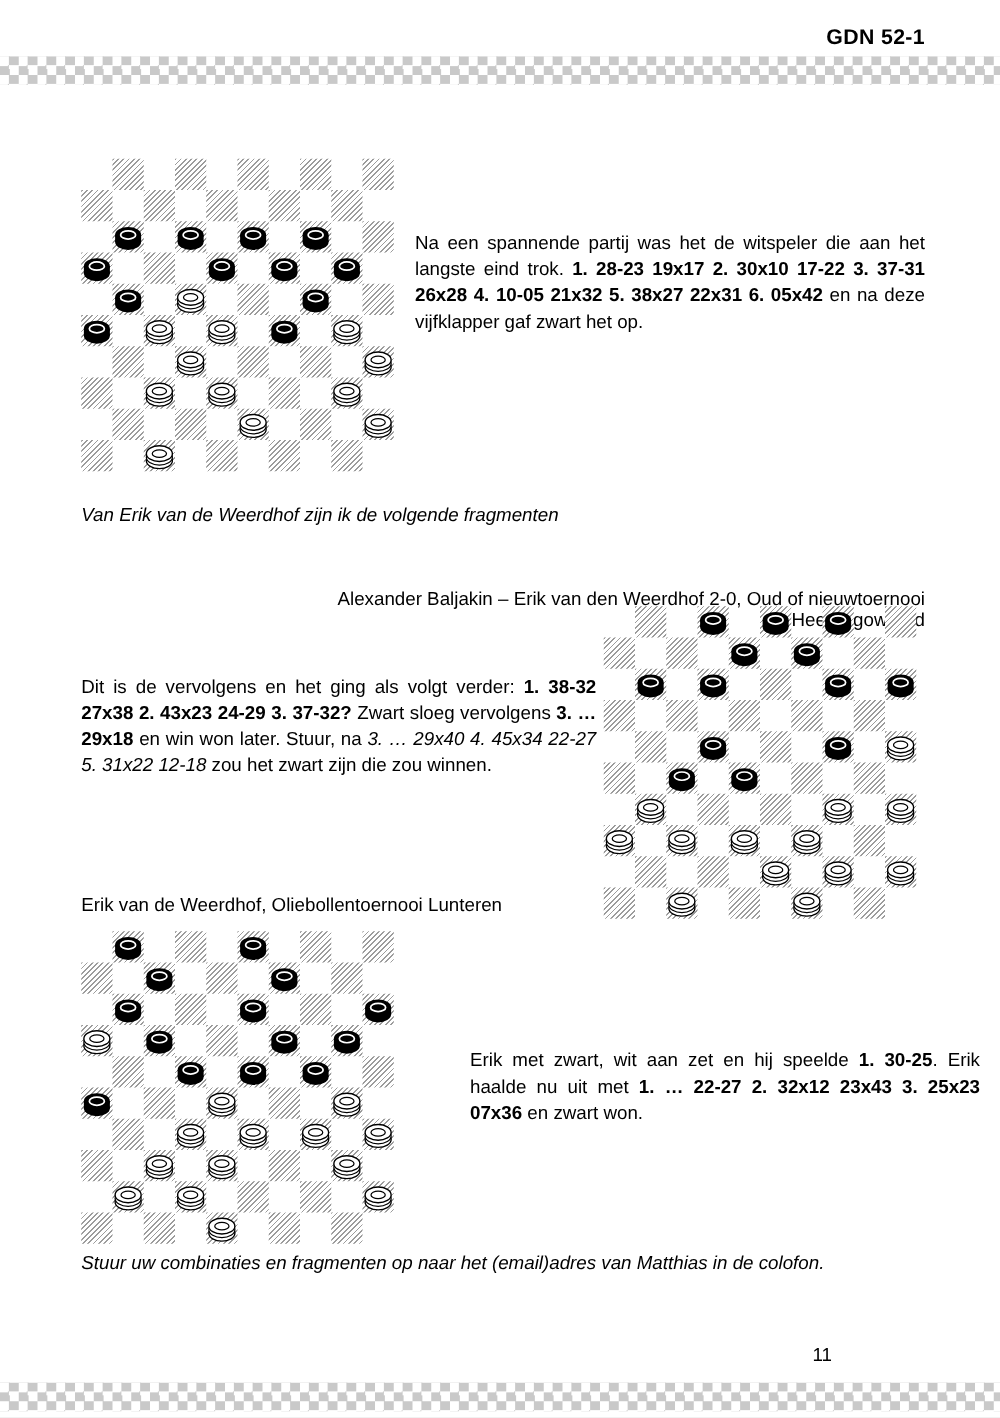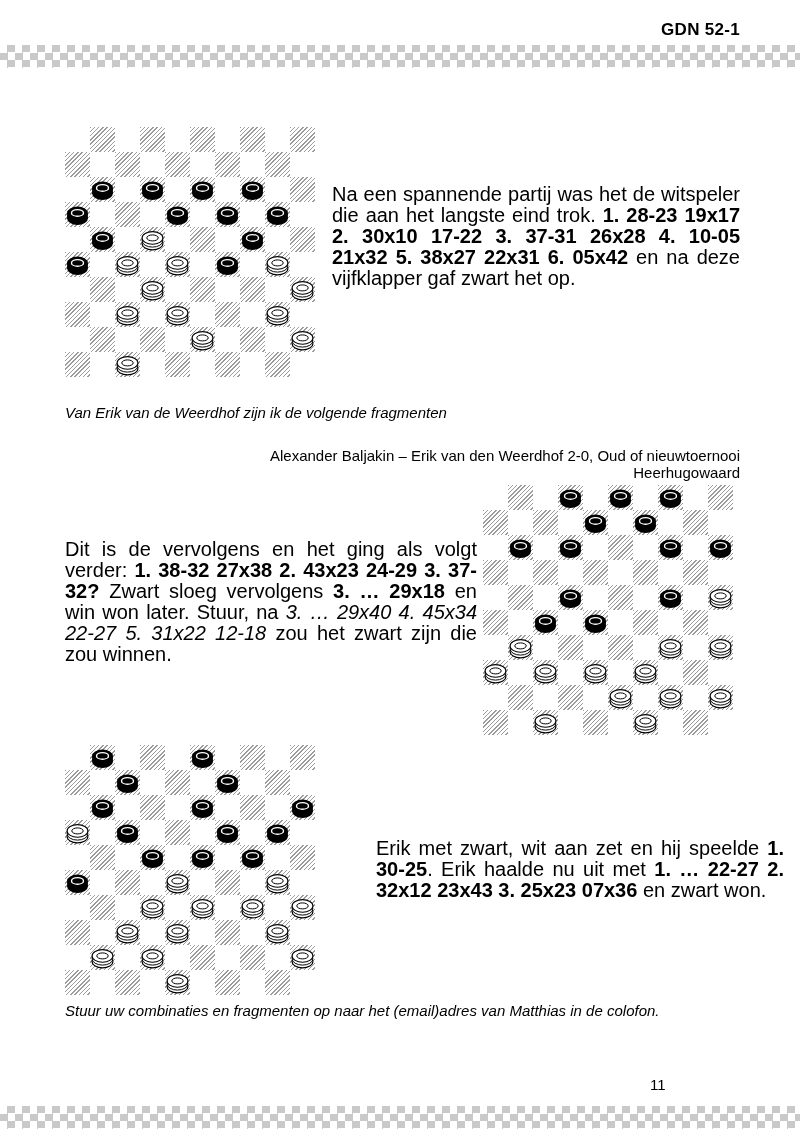--- a/index.html
+++ b/index.html
@@ -5,23 +5,23 @@
   html,body{margin:0;padding:0;background:#e8e8e8;}
   .page{position:relative;width:800px;height:1134px;background:#ffffff;margin:0 auto;
         font-family:"Liberation Sans",sans-serif;color:#000;overflow:hidden;}
   .header-title{position:absolute;top:20px;right:60px;font-size:17px;font-weight:bold;letter-spacing:.3px;}
   .band{position:absolute;left:0;width:800px;height:23px;
         background-image:conic-gradient(var(--band-gray) 90deg,#fff 90deg 180deg,var(--band-gray) 180deg 270deg,#fff 270deg);
         background-size:15px 15px;}
   .band-top{top:45px;}
   .band-bottom{top:1106px;}
   .h-line{position:absolute;font-size:15px;line-height:18px;}
-  .para{position:absolute;font-size:20px;line-height:21px;text-align:justify;}
+  .para{position:absolute;font-size:15px;line-height:21px;text-align:justify;}
   .italic-line{position:absolute;font-size:15px;font-style:italic;}
-  .h2-block{position:absolute;left:65px;width:675px;text-align:right;font-size:15px;line-height:17px;}
+  .h2-block{position:absolute;left:65px;width:675px;text-align:right;font-size:15px;line-height:17px;margin-top:24px;}
   .closing{position:absolute;left:65px;width:676px;font-size:15px;line-height:21px;
            font-style:italic;text-align:justify;}
   .page-number{position:absolute;top:1076px;left:650px;font-size:15px;}
   .board{position:absolute;width:250px;height:250px;}
   .sq{position:absolute;width:25px;height:25px;}
   .sq.dark{background-image:repeating-linear-gradient(135deg,var(--hatch-gray) 0px,var(--hatch-gray) 1px,#fff 1px,#fff 3px);}
   .piece{position:absolute;width:23px;height:23px;z-index:2;}
   b{font-weight:bold;}
   i.seg{font-style:italic;}
 </style>
@@ -544,20 +544,21 @@
           <ellipse cx="11.5" cy="9.9" rx="10.4" ry="6.3" fill="#ffffff" stroke="#000000" stroke-width="1.1"></ellipse>
           <ellipse cx="11.5" cy="9.9" rx="5.7" ry="3" fill="none" stroke="#000000" stroke-width="1"></ellipse>
         </svg></div>
       <div class="sq" style="left: 175px; top: 225px;"></div>
       <div class="sq dark" style="left: 200px; top: 225px;"></div>
       <div class="sq" style="left: 225px; top: 225px;"></div>
     </div>
 
   <div class="para" style="left:65px;top:539px;width:412px;"><span>Dit is de vervolgens en het ging als volgt verder: </span><b>1. 38-32 27x38 2. 43x23 24-29 3. 37-32?</b><span> Zwart sloeg vervolgens </span><b>3. … 29x18</b><span> en win won later. Stuur, na </span><i class="seg">3. … 29x40 4. 45x34 22-27 5. 31x22 12-18</i><span> zou het zwart zijn die zou winnen.</span></div>
 
+  <div class="h-line" style="top:716px;left:65px;">Erik van de Weerdhof, Oliebollentoernooi Lunteren</div>
 
   <div class="board" style="left:65px;top:745px;">
       <div class="sq" style="left: 0px; top: 0px;"></div>
       <div class="sq dark" style="left: 25px; top: 0px;"></div>
       <div class="piece" style="left: 26px; top: 1px;"><svg width="23" height="23" viewBox="0 0 23 23">
           <ellipse cx="11.5" cy="15.6" rx="10.4" ry="6.3" fill="#000000"></ellipse>
           <rect x="1.1" y="9.9" width="20.8" height="5.7" fill="#000000"></rect>
           <ellipse cx="11.5" cy="9.9" rx="10.4" ry="6.3" fill="#000000"></ellipse>
           <ellipse cx="11.5" cy="9.9" rx="6" ry="3.3" fill="none" stroke="#ffffff" stroke-width="1.4"></ellipse>
         </svg></div>

